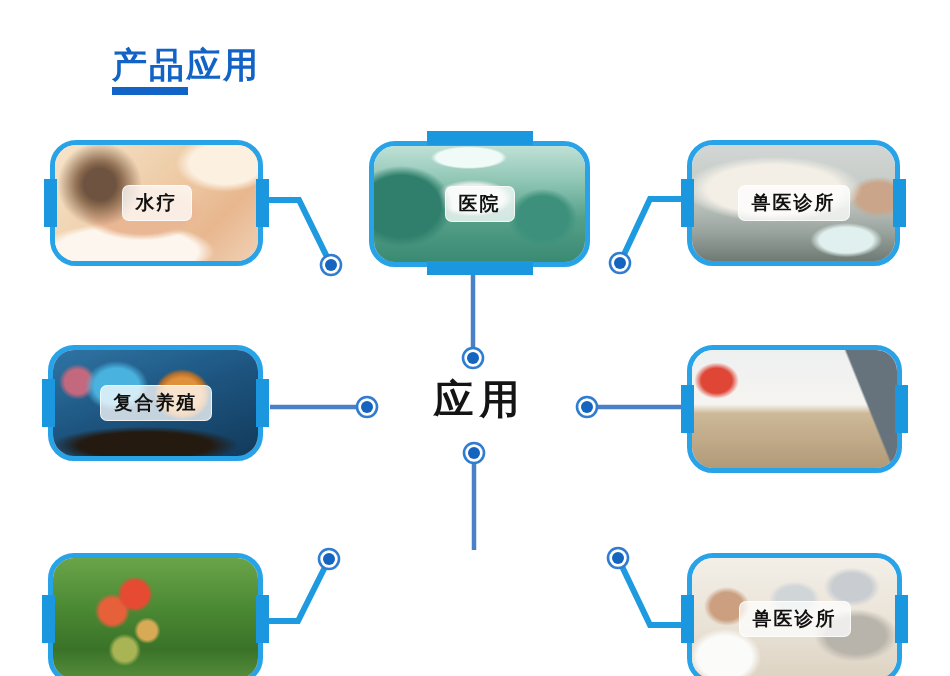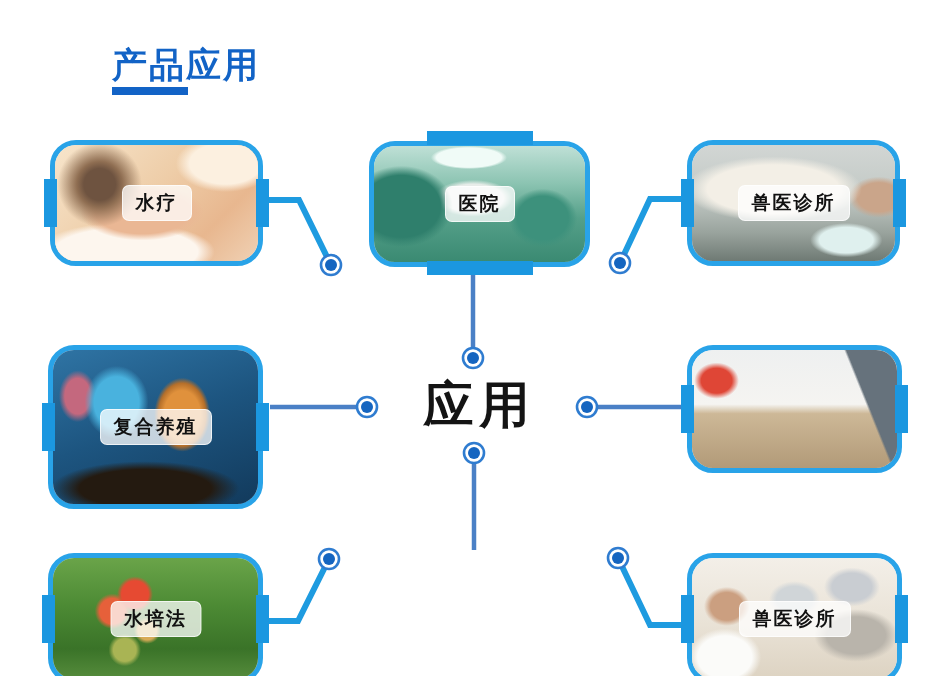--- a/index.html
+++ b/index.html
@@ -6,40 +6,40 @@
   body{font-family:"Liberation Sans","DejaVu Sans",sans-serif;}
   .stage{position:relative;width:950px;height:676px;background:#ffffff;overflow:hidden;margin-top:28px;}
 
   
   .hdr-title{position:absolute;left:112px;top:14px;font-size:35px;font-weight:bold;
     color:#1263c6;letter-spacing:2px;}
   .hdr-underline{position:absolute;left:112px;top:59px;width:76px;height:8px;background:#1263c6;}
 
   
   .center-label{position:absolute;left:369px;top:344px;width:221px;text-align:center;
-    font-size:50px;font-weight:600;color:#141414;letter-spacing:6px;}
+    font-size:40px;font-weight:600;color:#141414;letter-spacing:6px;}
 
   
   .card{position:absolute;}
   .frame{position:absolute;inset:0;border:5px solid #29a3e8;border-radius:26px;overflow:hidden;background:#dfeef8;}
   .photo{position:absolute;inset:0;}
   .badge{position:absolute;top:50%;left:50%;transform:translate(-50%,-50%);
     background:rgba(255,255,255,0.75);border:1px solid rgba(255,255,255,0.7);
     border-radius:7px;padding:4px 13px;font-size:19px;font-weight:600;color:#111;
     white-space:nowrap;letter-spacing:2px;}
   .tab{position:absolute;background:#1b97e0;z-index:3;}
   .tab-left{left:-6px;top:50%;transform:translateY(-50%);width:13px;height:48px;}
   .tab-right{right:-6px;top:50%;transform:translateY(-50%);width:13px;height:48px;}
   .tab-top{top:-10px;left:50%;transform:translateX(-50%);width:106px;height:14px;}
   .tab-bottom{bottom:-8px;left:50%;transform:translateX(-50%);width:106px;height:14px;}
 
   .card-spa{left:50px;top:112px;width:213px;height:126px;}
   .card-hospital{left:369px;top:113px;width:221px;height:126px;}
   .card-vet{left:687px;top:112px;width:213px;height:126px;}
-  .card-aqua{left:48px;top:317px;width:215px;height:164px;}
+  .card-aqua{left:48px;top:317px;width:215px;height:116px;}
   .card-home{left:687px;top:317px;width:215px;height:128px;}
   .card-hydro{left:48px;top:525px;width:215px;height:131px;}
   .card-h2{left:369px;top:530px;width:221px;height:128px;}
   .card-elderly{left:687px;top:525px;width:215px;height:131px;}
 
   
   .photo-spa{background:
     radial-gradient(circle at 22% 34%, #6e5340 0 9%, #8f6e52 13%, transparent 24%),
     radial-gradient(ellipse 40% 32% at 43% 58%, #eab794 0 58%, transparent 76%),
     radial-gradient(ellipse 52% 30% at 35% 92%, #fdf6ee 0 68%, transparent 84%),
@@ -185,21 +185,20 @@
     <div class="frame">
       <div class="photo photo-home"></div>
     </div>
     <div class="tab tab-left"></div>
     <div class="tab tab-right"></div>
   </div>
 
   <div class="card card-hydro">
     <div class="frame">
       <div class="photo photo-hydro"></div>
-      <div class="badge">水培法</div>
     </div>
     <div class="tab tab-left"></div>
     <div class="tab tab-right"></div>
   </div>
 
 
   <div class="card card-elderly">
     <div class="frame">
       <div class="photo photo-elderly"></div>
       <div class="badge">兽医诊所</div>

